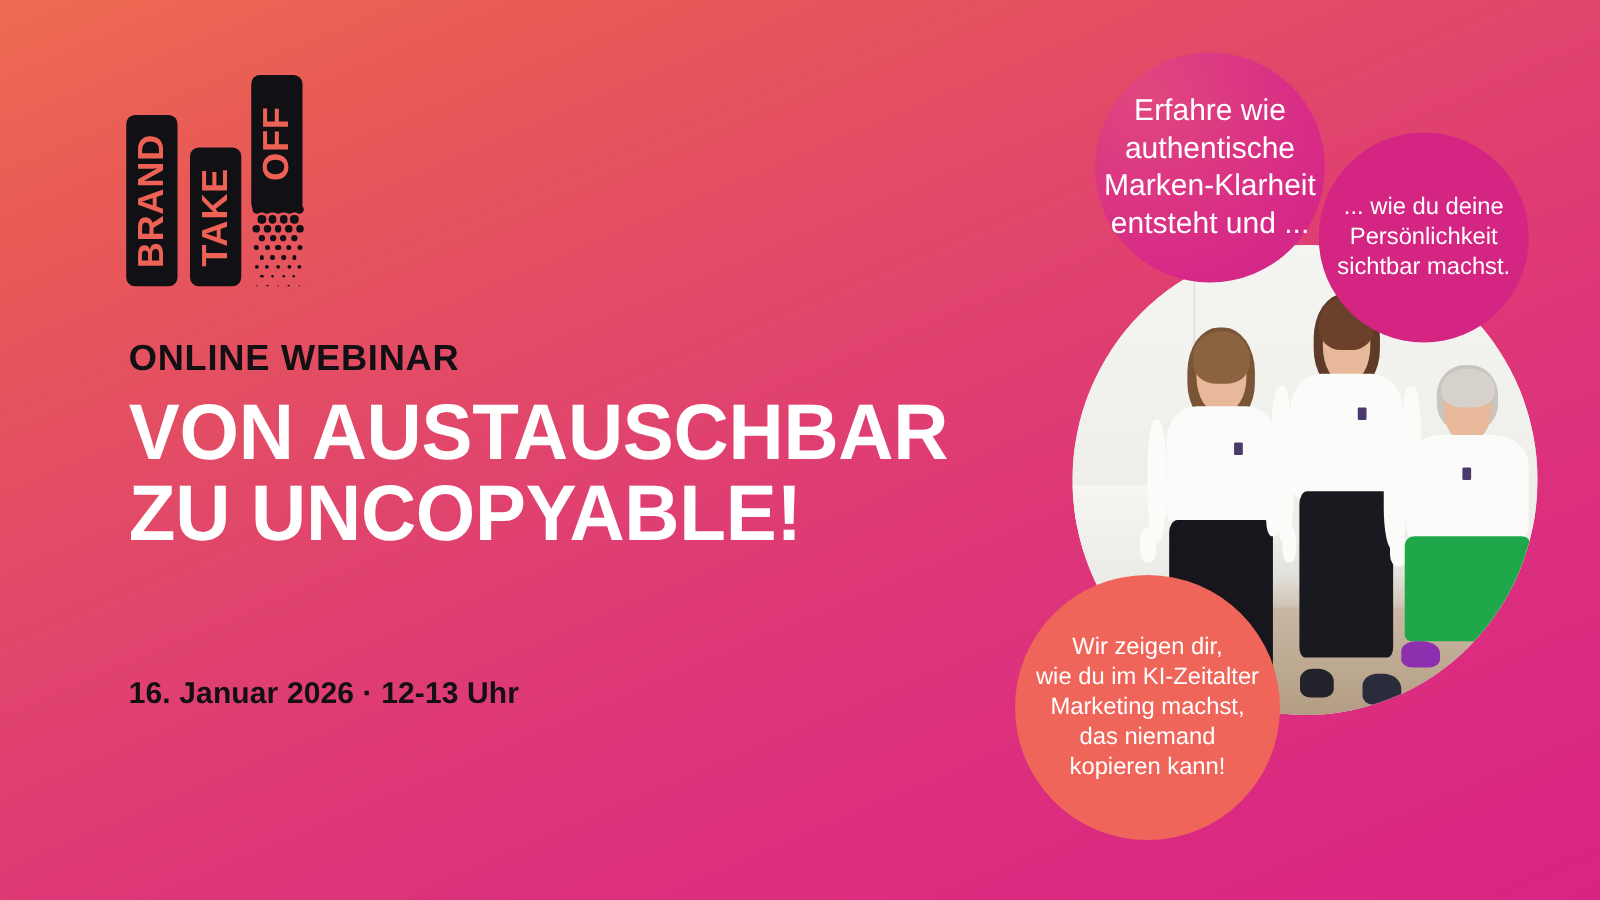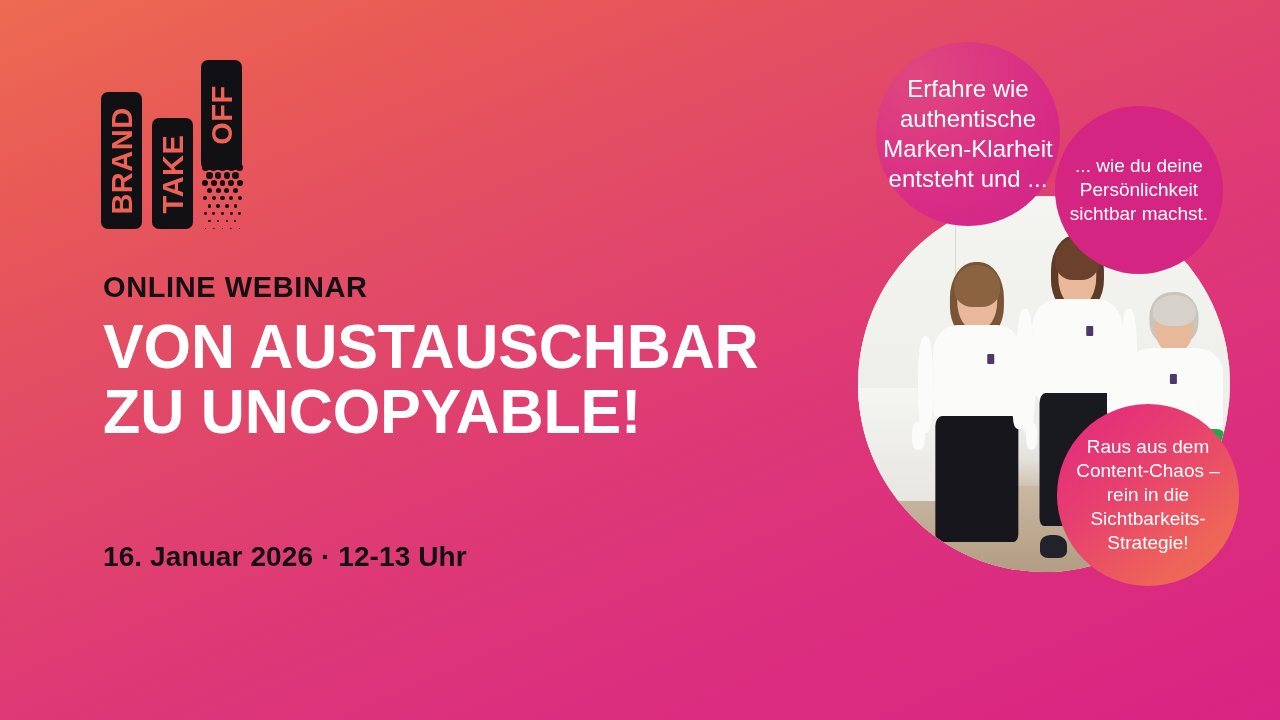--- a/index.html
+++ b/index.html
@@ -118,21 +118,21 @@
   }
 
   .details {
     position: absolute;
     left: 103px;
     top: 541px;
     width: 740px;
   }
   .date-line {
     color: #121013;
-    font-size: 28px;
+    font-size: 24px;
     font-weight: 700;
     letter-spacing: 0.1px;
     margin-bottom: 4px;
   }
   .detail-line {
     color: #15121A;
     font-size: 22px;
     font-weight: 400;
     line-height: 1.33;
     letter-spacing: 0px;
@@ -420,21 +420,21 @@
     <span class="btext">Erfahre wie
 authentische
 Marken-Klarheit
 entsteht und ...</span>
   </div>
   <div class="bubble bubble-2">
     <span class="btext">... wie du deine
 Persönlichkeit
 sichtbar machst.</span>
   </div>
-  <div class="bubble bubble-3">
-    <span class="btext">Raus aus dem
-Content-Chaos –
-rein in die
-Sichtbarkeits-
-Strategie!</span>
+  <div class="bubble bubble-4">
+    <span class="btext">Wir zeigen dir,
+wie du im KI-Zeitalter
+Marketing machst,
+das niemand
+kopieren kann!</span>
   </div>
 
 </div>
 
 </body></html>

